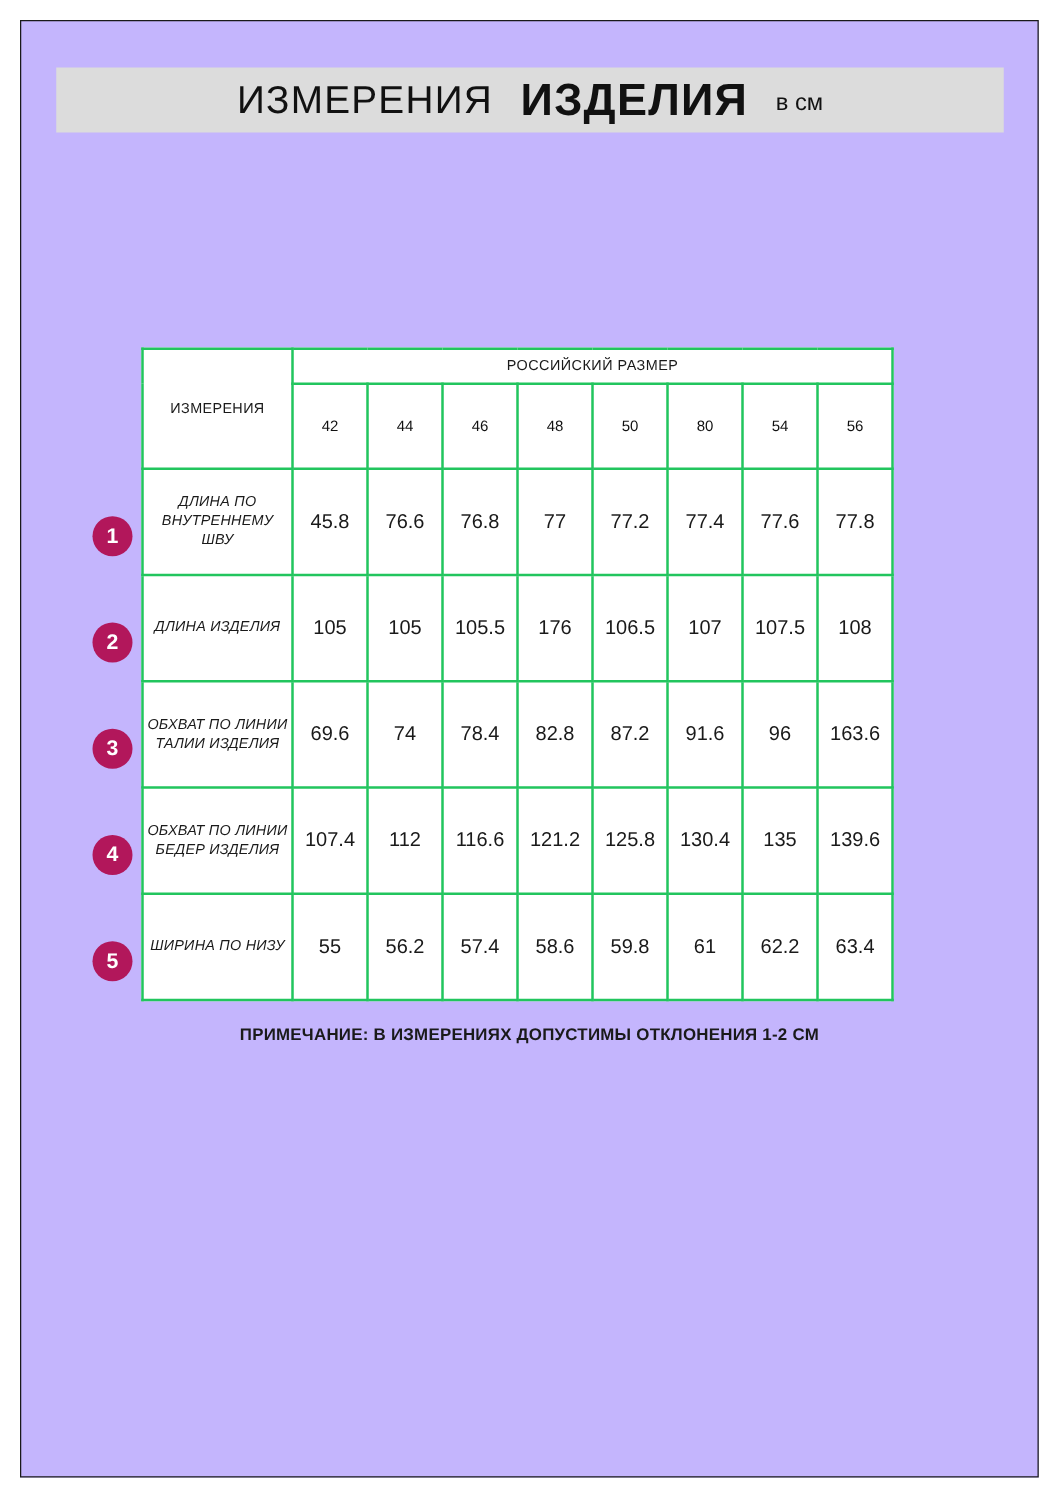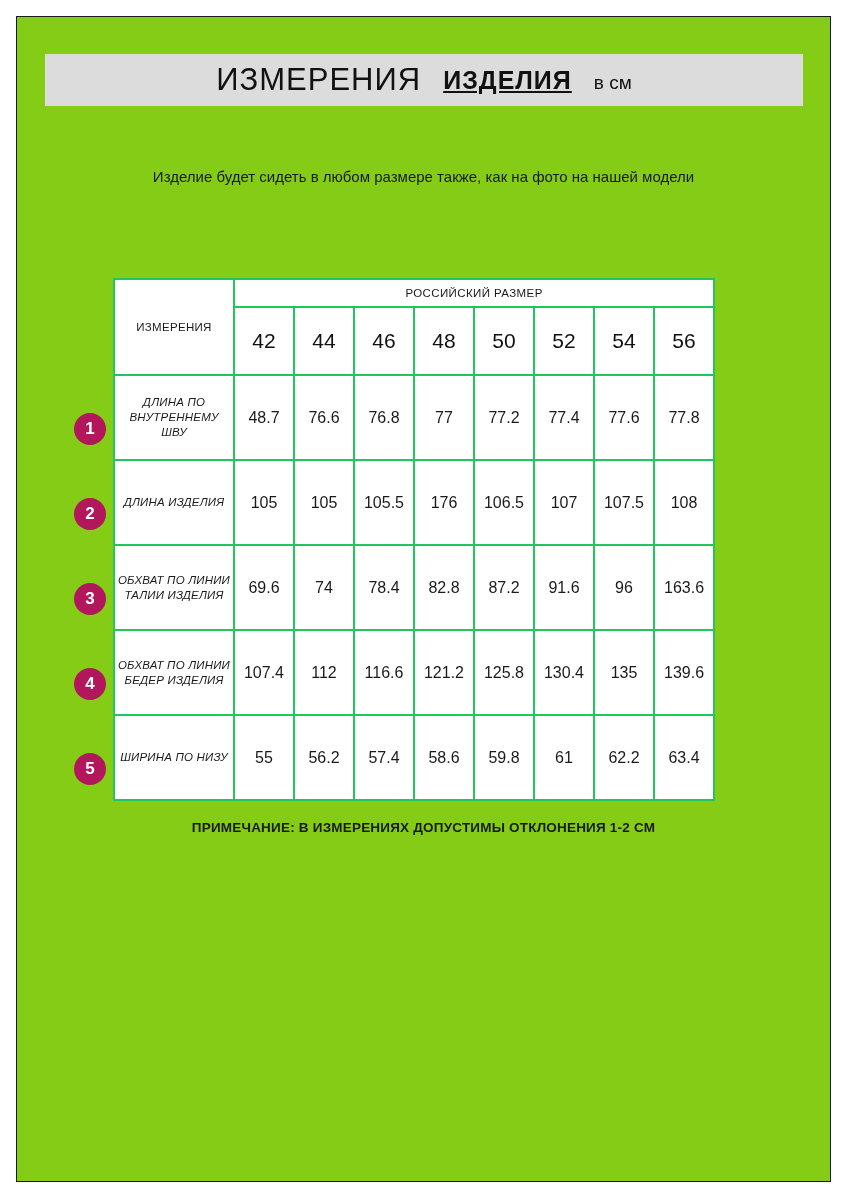--- a/index.html
+++ b/index.html
@@ -16,21 +16,21 @@
     overflow: hidden;
   }
   .page {
     position: absolute;
     left: 16px;
     top: 16px;
     width: 815px;
     height: 1166px;
     border: 1px solid #1a1a1a;
     box-sizing: border-box;
-    background: #84cc16;
+    background: #c4b5fd;
   }
   .inner {
     position: absolute;
     left: 0;
     top: 0;
     width: 100%;
     height: 100%;
   }
 
   
@@ -46,26 +46,25 @@
     justify-content: center;
     gap: 22px;
   }
   .title-main {
     font-size: 31px;
     letter-spacing: 1px;
     color: #111111;
     white-space: nowrap;
   }
   .title-strong {
-    font-size: 25px;
+    font-size: 36px;
     font-weight: bold;
     letter-spacing: 1px;
     color: #111111;
     white-space: nowrap;
-    text-decoration: underline;
   }
   .title-unit {
     font-size: 19px;
     color: #111111;
     white-space: nowrap;
     align-self: center;
     padding-top: 6px;
   }
 
   
@@ -122,21 +121,21 @@
   }
   .meas-head {
     height: 66px;
     font-size: 11.5px;
     letter-spacing: 0.3px;
     font-weight: bold;
     color: #1a1a1a;
   }
   .size-head {
     height: 66px;
-    font-size: 21px;
+    font-size: 12px;
     font-weight: bold;
     color: #111111;
   }
   .row-label {
     font-size: 11.5px;
     line-height: 15px;
     letter-spacing: 0.2px;
     color: #1a1a1a;
     padding: 4px 6px;
     font-style: italic;
@@ -190,21 +189,20 @@
 <div class="page">
   <div class="inner">
 
     <div class="title-band">
       <span class="title-main">ИЗМЕРЕНИЯ</span>
       <span class="title-strong">ИЗДЕЛИЯ</span>
       <span class="title-unit">в см</span>
     </div>
 
 
-    <div class="subtitle">Изделие будет сидеть в любом размере также, как на фото на нашей модели</div>
 
     <div class="table-wrap">
       <table class="measures">
         <colgroup>
           <col class="col-label">
           <col class="col-size">
             <col class="col-size">
             <col class="col-size">
             <col class="col-size">
           <col class="col-size">
@@ -216,28 +214,28 @@
           <tr>
             <td rowspan="2" class="meas-head">ИЗМЕРЕНИЯ</td>
             <td colspan="8" class="rus-head">РОССИЙСКИЙ РАЗМЕР</td>
           </tr>
           <tr>
             <td class="size-head">42</td>
             <td class="size-head">44</td>
             <td class="size-head">46</td>
             <td class="size-head">48</td>
             <td class="size-head">50</td>
-            <td class="size-head">52</td>
+            <td class="size-head">80</td>
             <td class="size-head">54</td>
             <td class="size-head">56</td>
           </tr>
 
           <tr class="data-row">
             <td class="row-label">ДЛИНА ПО ВНУТРЕННЕМУ ШВУ</td>
-            <td class="row-value">48.7</td>
+            <td class="row-value">45.8</td>
             <td class="row-value">76.6</td>
             <td class="row-value">76.8</td>
             <td class="row-value">77</td>
             <td class="row-value">77.2</td>
             <td class="row-value">77.4</td>
             <td class="row-value">77.6</td>
             <td class="row-value">77.8</td>
           </tr>
 
           <tr class="data-row">

